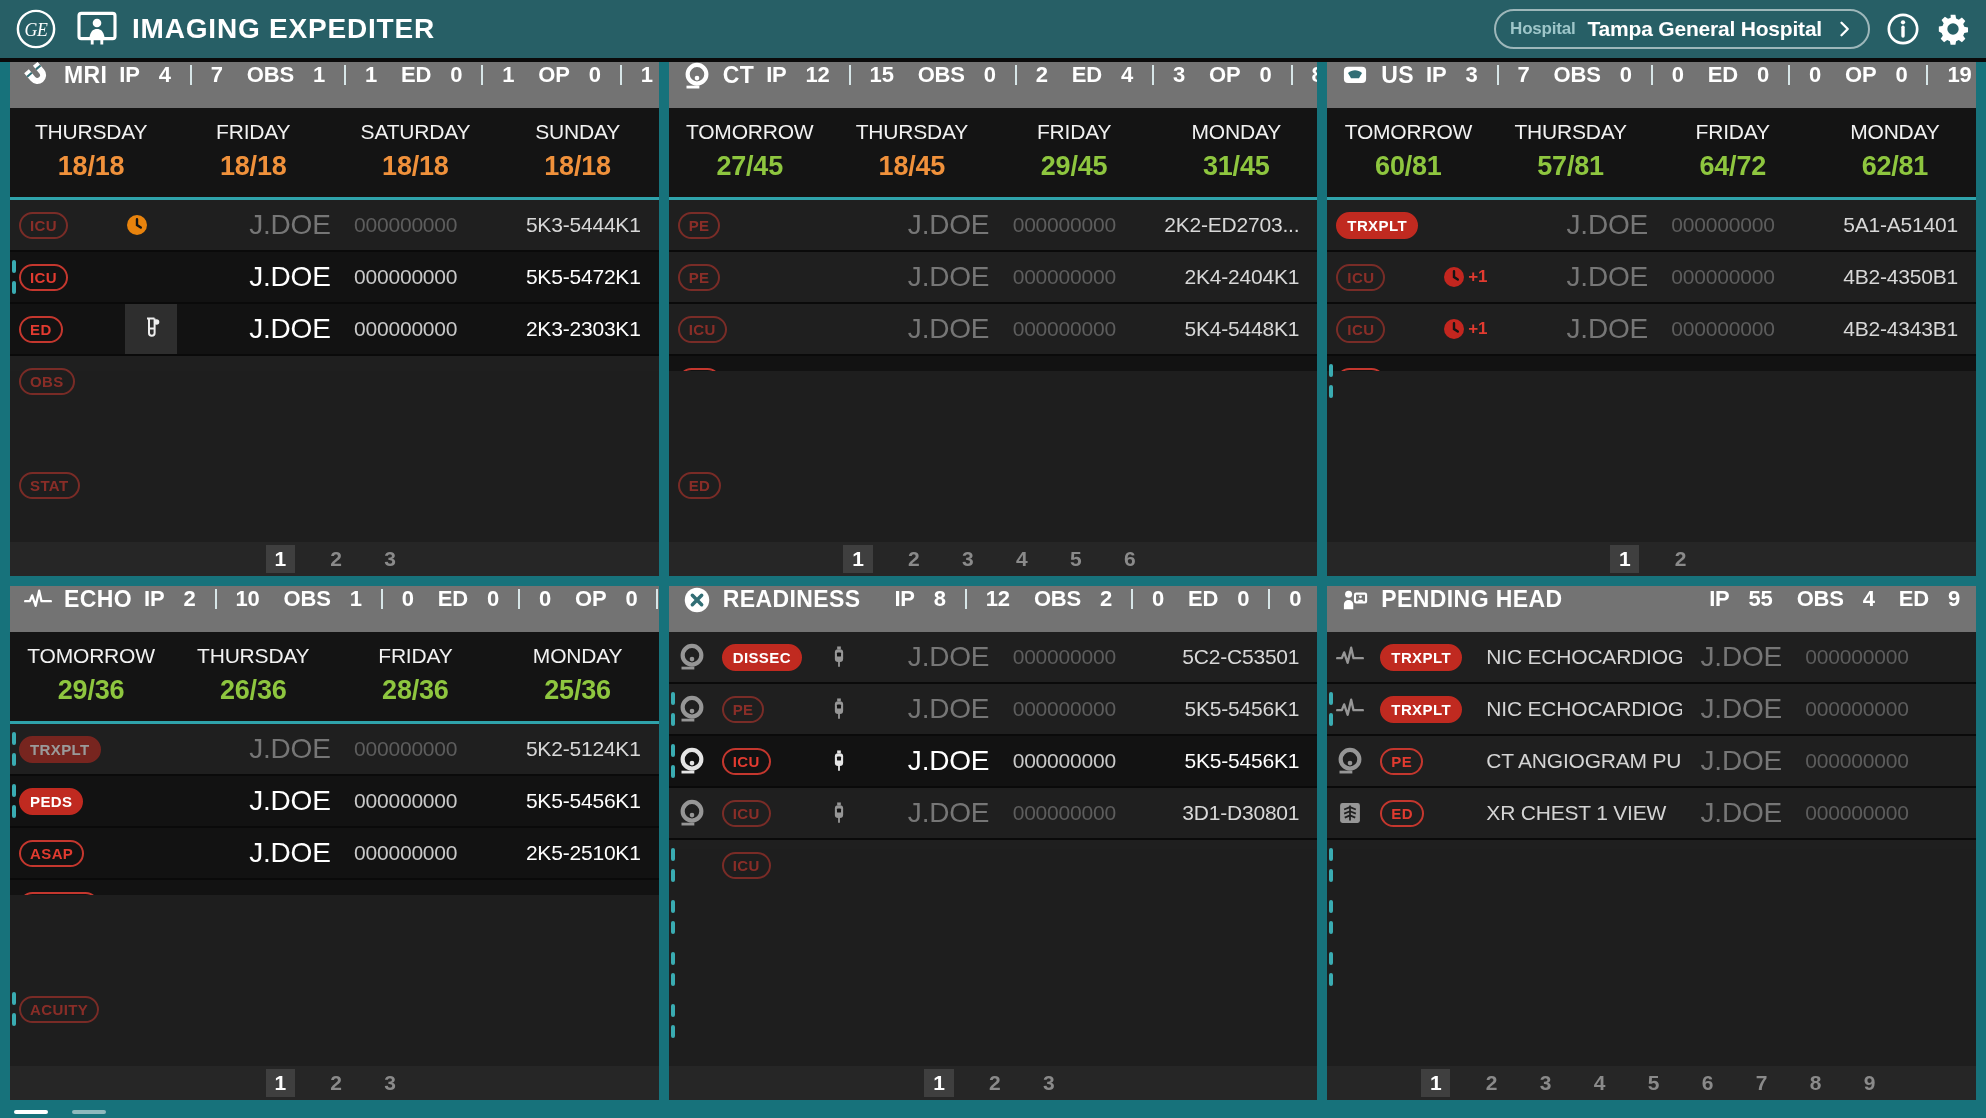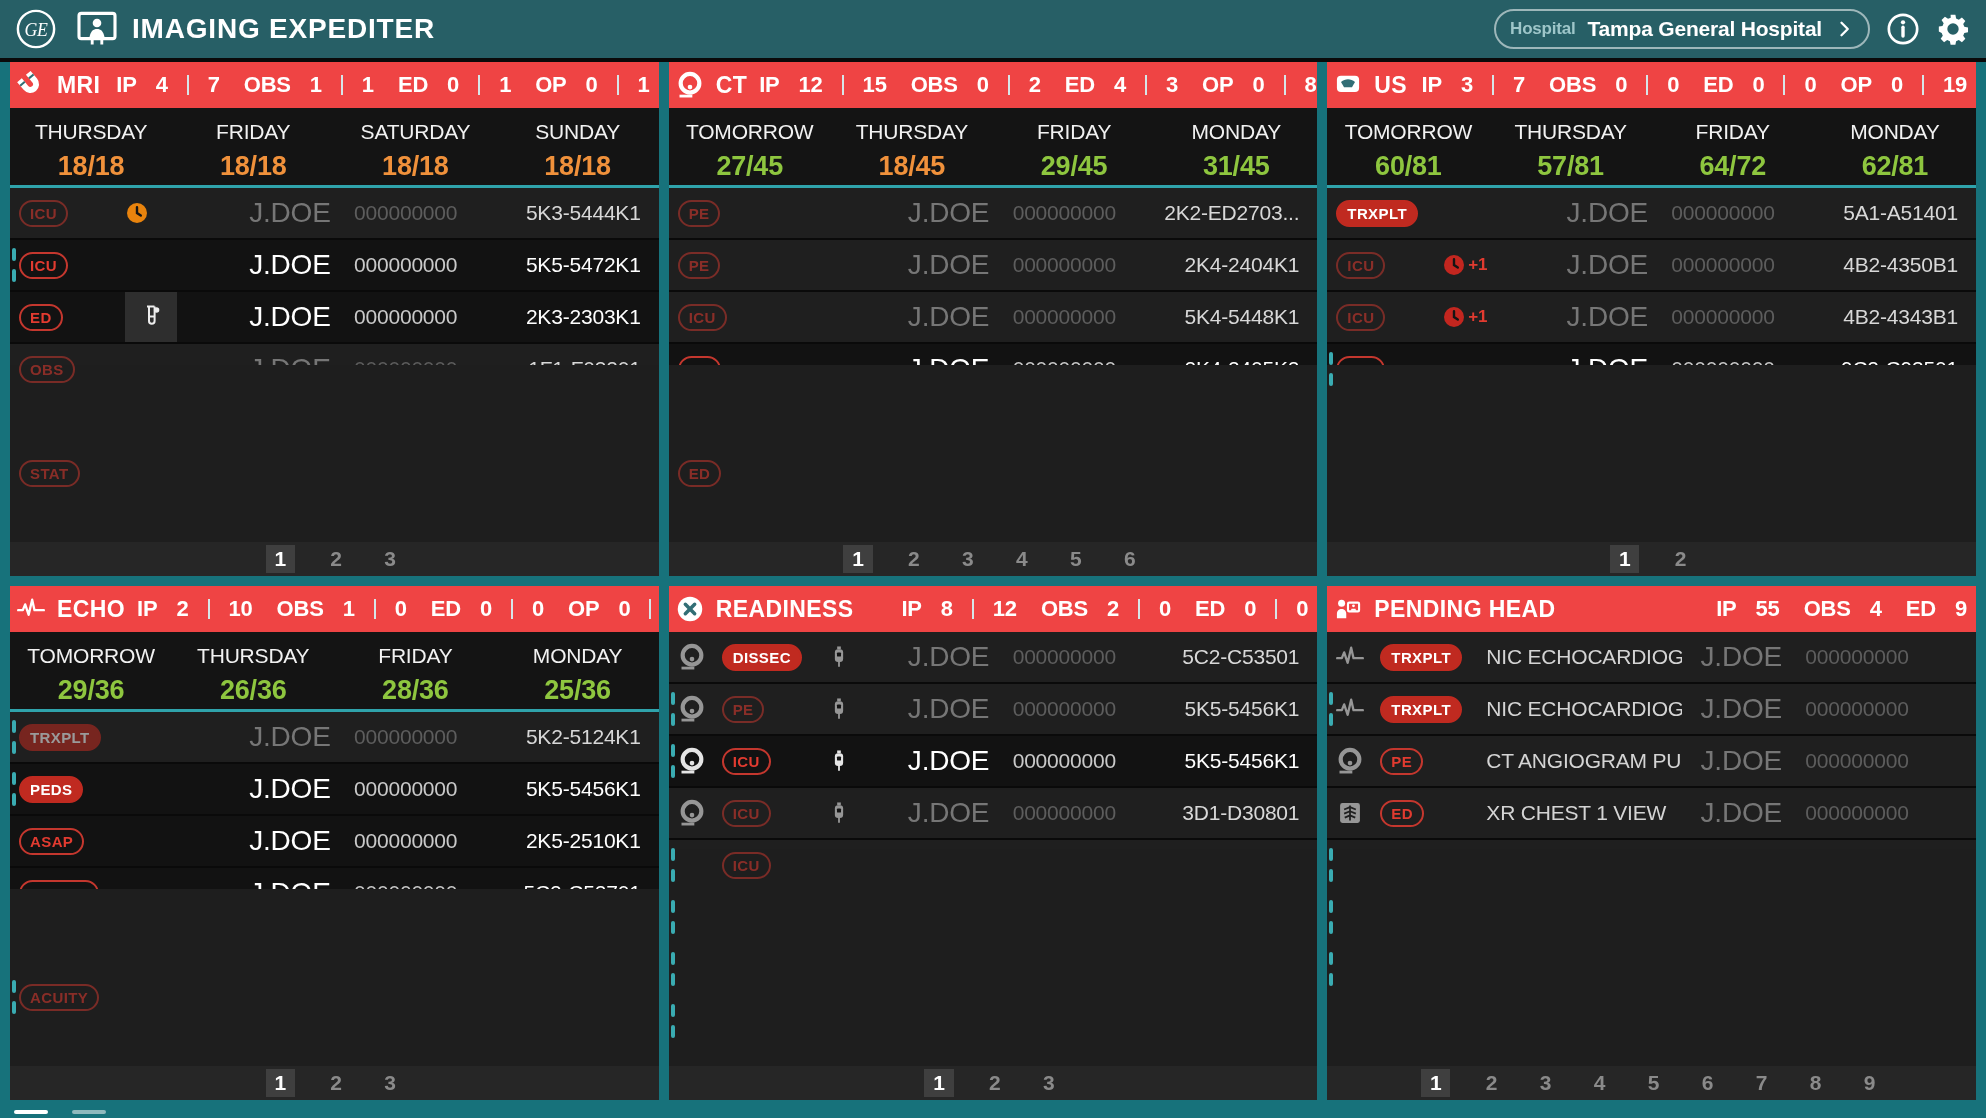--- a/index.html
+++ b/index.html
@@ -19,30 +19,30 @@
   #hospital-name{color:#fff;font-size:21px;font-weight:bold}
   .chev{color:#fff;width:20px;height:20px;display:flex}
   .chev svg{width:20px;height:20px}
   .hbtn{color:#fff;width:34px;height:34px;display:flex;cursor:pointer}
   .hbtn svg{width:34px;height:34px}
 
   
   #main{flex:1;margin-top:4px;background:#17727b;display:grid;grid-template-columns:1fr 1fr 1fr;grid-template-rows:1fr 1fr;gap:10px;padding:0 10px 18px;position:relative}
   .panel{background:#131313;display:flex;flex-direction:column;overflow:hidden}
 
-  .panel-head{height:46px;background:#ef4444;display:flex;align-items:center;padding:0 7px;gap:12px;flex:0 0 auto}
+  .panel-head{height:46px;background:#737373;display:flex;align-items:flex-start;padding:0 14px;gap:12px;flex:0 0 auto}
   .phead-icon{color:#fff;width:28px;height:28px;display:flex}
   .phead-icon svg{width:28px;height:28px}
   .phead-icon.rot svg{transform:rotate(-40deg)}
   .phead-title{color:#fff;font-size:23px;font-weight:bold;letter-spacing:.4px}
   .phead-stats{margin-left:auto;display:flex;gap:24px;padding-right:2px}
   .stat{display:flex;align-items:center;gap:19px;color:#fff;font-size:22px;font-weight:bold}
   .stat .bar{width:2px;height:20px;background:#d7e6e8}
 
-  .days{height:80px;flex:0 0 auto;background:#141414;border-bottom:3px solid #2fa3ab;display:grid;grid-template-columns:repeat(4,1fr);padding-top:12px}
+  .days{height:92px;flex:0 0 auto;background:#141414;border-bottom:3px solid #2fa3ab;display:grid;grid-template-columns:repeat(4,1fr);padding-top:12px}
   .day{text-align:center}
   .dlabel{color:#f2f2f2;font-size:21px}
   .dval{font-size:27px;font-weight:bold;margin-top:7px}
   .dval.ok{color:#8ec63f}
   .dval.warn{color:#f0913b}
 
   .rows{display:flex;flex-direction:column;flex:1;min-height:0}
   .row{display:flex;align-items:center;height:52px;flex:0 0 auto;border-bottom:2px solid #0a0a0a;background:#121212;cursor:pointer}
   .row.dim{background:#1f1f1f}
   .tick{width:9px;align-self:stretch;position:relative;flex:0 0 auto}

